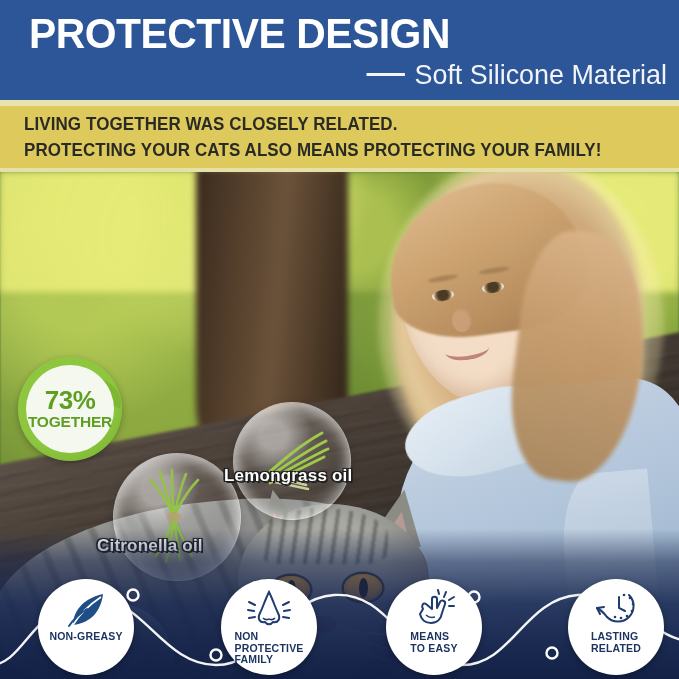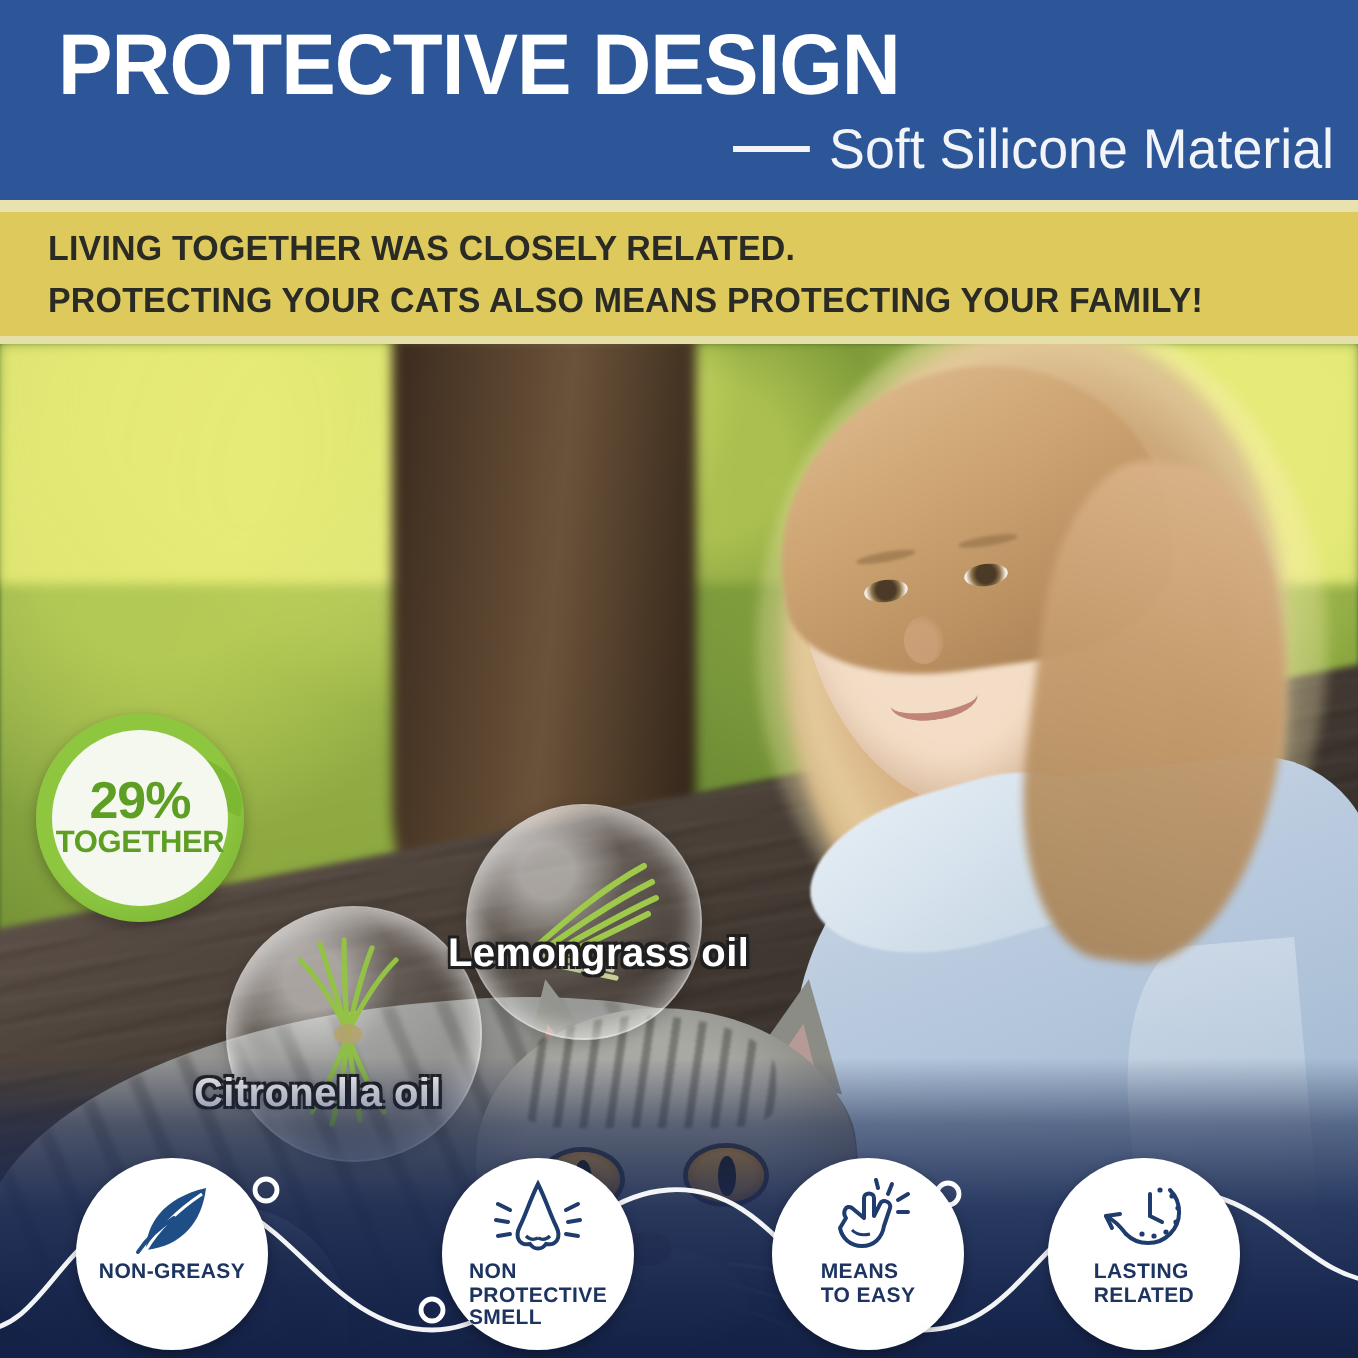--- a/index.html
+++ b/index.html
@@ -153,21 +153,21 @@
     border-radius:46% 54% 50% 50%;transform:rotate(12deg);}
 
   
   .bubble{position:absolute;border-radius:50%;
     background:radial-gradient(circle at 34% 28%,rgba(255,255,255,.52) 0 12%,rgba(255,255,255,.14) 34%,rgba(255,255,255,.06) 62%,rgba(255,255,255,.20) 88%,rgba(255,255,255,.45) 100%);
     box-shadow:inset 0 0 16px rgba(255,255,255,.55),inset 3px 6px 14px rgba(255,255,255,.4),0 2px 8px rgba(0,0,0,.18);
     border:1.5px solid rgba(255,255,255,.55);}
   .bub-lemongrass{left:233px;top:230px;width:116px;height:116px;}
   .bub-citronella{left:113px;top:281px;width:126px;height:126px;}
   .bub-clove{left:56px;top:431px;width:116px;height:116px;}
-  .ing-label{position:absolute;font-size:20px;font-weight:bold;color:#ffffff;
+  .ing-label{position:absolute;font-size:17px;font-weight:bold;color:#ffffff;
     white-space:nowrap;letter-spacing:.2px;
     text-shadow:0 0 3px #262626,1.6px 1.6px 0 #1f1f1f,-1.4px 1.4px 0 #1f1f1f,
                 1.4px -1.4px 0 #1f1f1f,-1.4px -1.4px 0 #1f1f1f;}
   .lbl-lemongrass{left:224px;top:294px;}
   .lbl-citronella{left:97px;top:364px;}
 
   
   .natural-badge{position:absolute;left:18px;top:185px;width:104px;height:104px;}
   .nb-outer{position:absolute;inset:0;border-radius:50%;
     background:radial-gradient(circle at 42% 38%,#8ec640 0 58%,#6fae2c 100%);
@@ -184,21 +184,21 @@
     background:linear-gradient(180deg,rgba(24,38,76,0) 0%,rgba(24,38,76,.55) 22%,rgba(24,40,82,.88) 50%,rgba(21,36,76,.96) 78%,rgba(19,33,70,1) 100%);}
   .connector{position:absolute;left:0;bottom:0;width:679px;height:110px;}
   .feature{position:absolute;bottom:4px;width:96px;height:96px;}
   .feat-circle{position:absolute;left:0;top:0;width:96px;height:96px;border-radius:50%;
     background:radial-gradient(circle at 45% 38%,#ffffff 0 70%,#eef2f7 100%);
     display:flex;flex-direction:column;align-items:center;justify-content:flex-start;
     padding-top:10px;box-sizing:border-box;box-shadow:0 2px 6px rgba(0,0,0,.3);}
   .feat-icon{width:46px;height:40px;display:block;}
   .feat-label{font-size:10.5px;font-weight:bold;color:#1d3461;text-align:left;
     line-height:11.5px;letter-spacing:.2px;margin-top:2px;}
-  .f1{left:38px;} .f2{left:221px;} .f3{left:386px;} .f4{left:524px;}
+  .f1{left:38px;} .f2{left:221px;} .f3{left:386px;} .f4{left:568px;}
 </style>
 </head>
 <body>
 
 <div id="page">
 
   <div class="header">
     <div class="title">PROTECTIVE DESIGN</div>
     <div class="subtitle">
       <span class="emdash"></span><span>Soft Silicone Material</span>
@@ -313,21 +313,21 @@
       </svg>
     </div>
 
     <div class="ing-label lbl-lemongrass">Lemongrass oil</div>
     <div class="ing-label lbl-citronella">Citronella oil</div>
 
     <div class="natural-badge">
       <div class="nb-outer"></div>
       <div class="nb-leaf"></div>
       <div class="nb-inner">
-        <div class="nb-100">29%</div>
+        <div class="nb-100">73%</div>
         <div class="nb-nat">TOGETHER</div>
       </div>
     </div>
 
     <div class="bottom-overlay"></div>
 
     <svg class="connector" viewBox="0 0 679 110" preserveAspectRatio="none">
       <g stroke="#ffffff" stroke-width="2.4" fill="none" stroke-linecap="round" opacity="0.95">
         <path d="M-10 96 C24 96 30 40 86 30 C140 20 160 96 216 96 C266 96 280 30 334 26 C392 22 404 96 462 96 C512 96 524 30 578 26 C634 22 650 70 690 72"></path>
       </g>
@@ -361,21 +361,21 @@
               <path d="M8 22 L2 21"></path>
               <path d="M9 28 L3 29"></path>
             <path d="M37 16 L43 13"></path>
               <path d="M38 22 L44 21"></path>
               <path d="M37 28 L43 29"></path>
           </g>
         </svg>
         <div class="feat-label">
           <span>NON</span><br>
           <span>PROTECTIVE</span><br>
-          <span>SMELL</span>
+          <span>FAMILY</span>
         </div>
       </div>
     </div>
 
     <div class="feature f3">
       <div class="feat-circle">
         <svg class="feat-icon" viewBox="0 0 46 40">
           <path d="M12 20 C10 17 12 13 15 15 L21 20 L21 10 C21 7 26 7 26 10 L26 19 L29 13 C30 10 35 12 34 15 L31 24 C30 30 26 34 20 34 C14 34 10 30 9 25 Z" fill="none" stroke="#1f3c6e" stroke-width="2" stroke-linejoin="round"></path>
           <path d="M15 26 C17 28 20 29 24 28" fill="none" stroke="#1f3c6e" stroke-width="1.5"></path>
           <g stroke="#1f3c6e" stroke-width="2" stroke-linecap="round">

